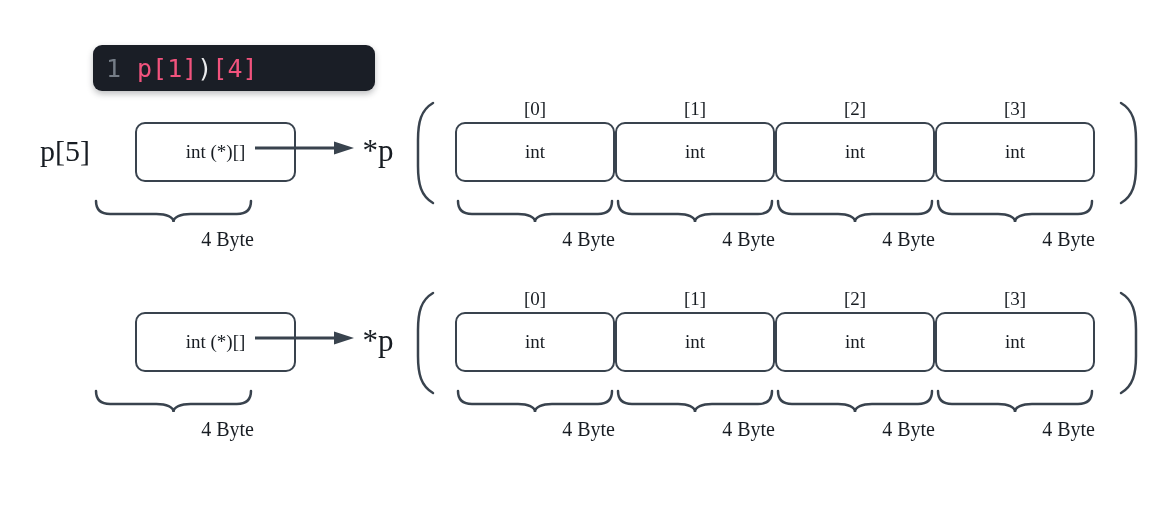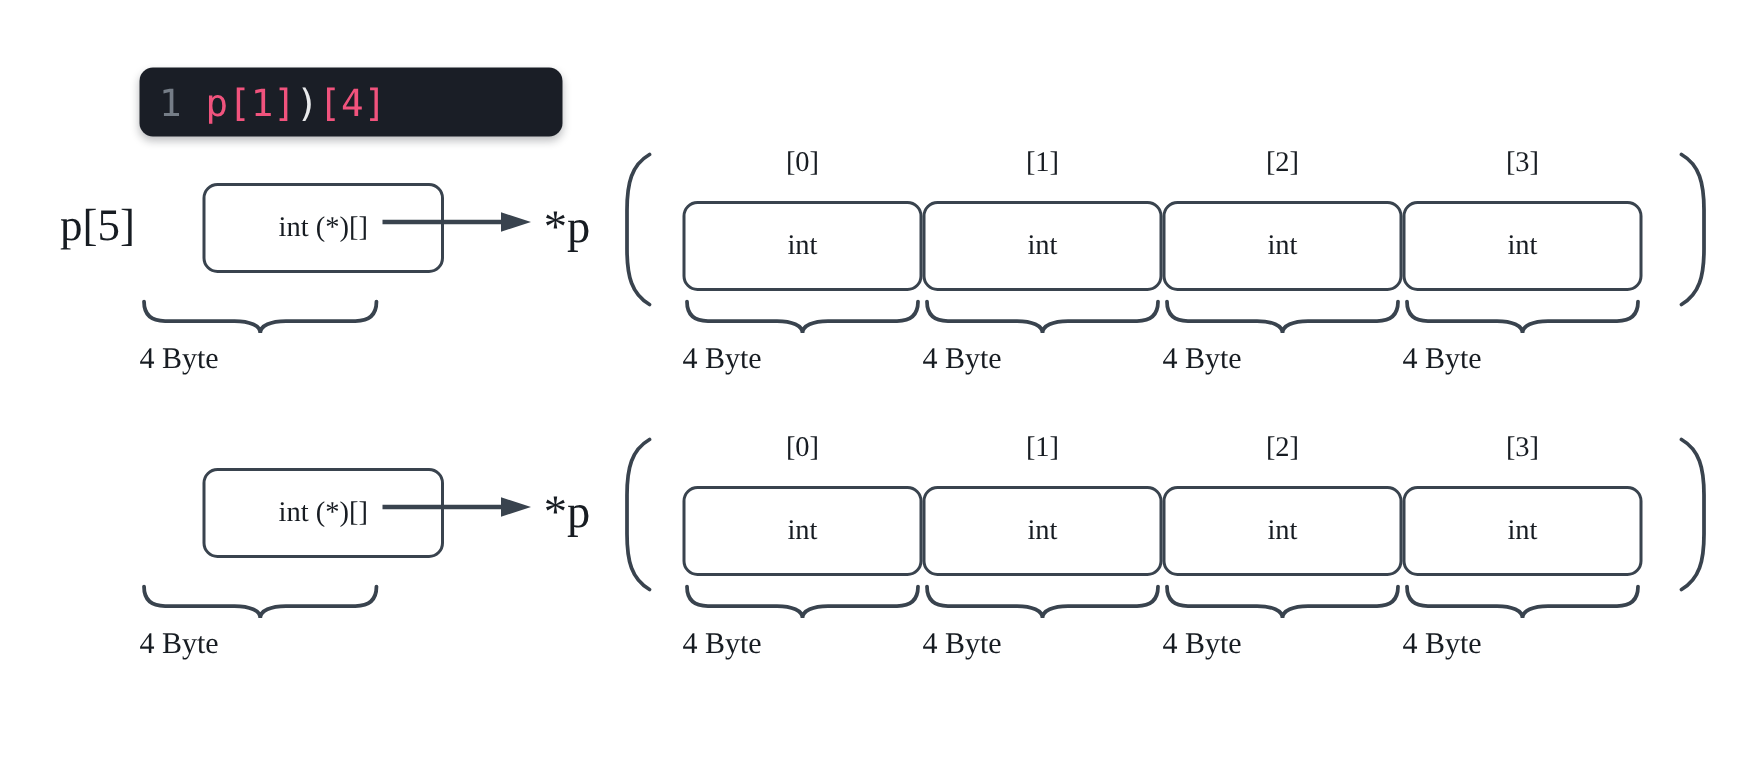--- a/index.html
+++ b/index.html
@@ -44,24 +44,24 @@
   .arrow{left:254px;top:45px;width:101px;height:16px;}
   .deref{left:352px;top:36px;width:52px;text-align:center;font-size:31px;line-height:40px;}
   .paren{top:5px;width:26px;height:106px;}
   .paren.open{left:411px;}
   .paren.close{left:1117px;}
 
   .idx{top:3px;width:160px;text-align:center;font-size:19px;line-height:21px;}
   .cell{
     top:27px;width:160px;height:60px;box-sizing:border-box;background:#fff;
     border:2.5px solid var(--stroke);border-radius:10px;
-    display:flex;align-items:center;justify-content:center;font-size:19px;margin-top:12px;
+    display:flex;align-items:center;justify-content:center;font-size:19px;
   }
   .brace{top:103px;width:160px;height:26px;}
-  .size{top:133px;width:160px;text-align:left;font-size:20px;}
+  .size{top:133px;width:160px;text-align:right;font-size:20px;}
   .brace.ptr,.size.ptr{left:93px;width:161px;}
   .c0{left:455px;}.c1{left:615px;}.c2{left:775px;}.c3{left:935px;}
 </style>
 </head>
 <body>
 
 <svg class="defs" aria-hidden="true">
   <defs>
     <symbol id="sym-brace" viewBox="0 0 160 26" preserveAspectRatio="none">
       <path d="M3,3 C3,12 8,16 17,16 L63,16 C73,16 80,19 80,24 C80,19 87,16 97,16 L143,16 C152,16 157,12 157,3" fill="none" stroke="currentColor" stroke-width="2.5" stroke-linecap="round"></path>

